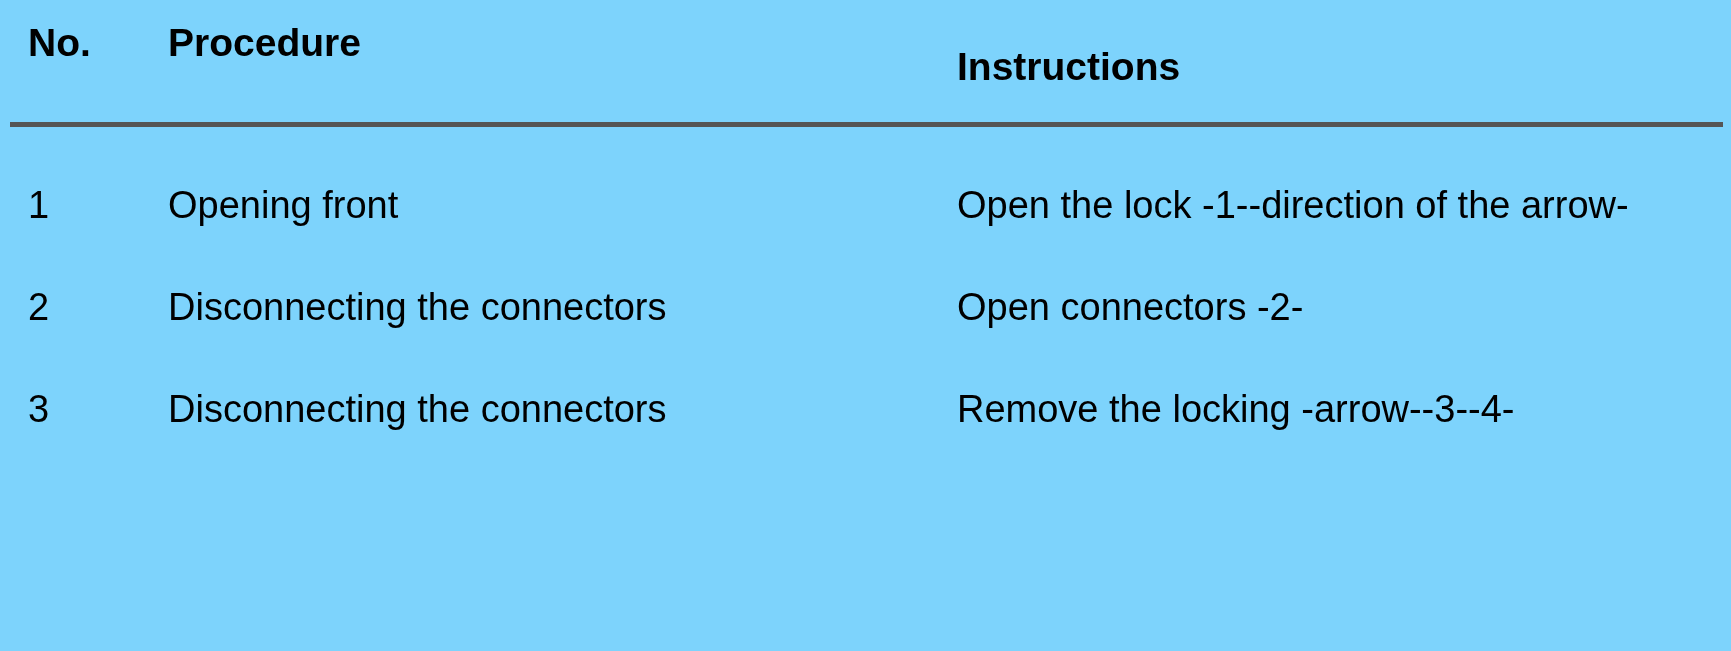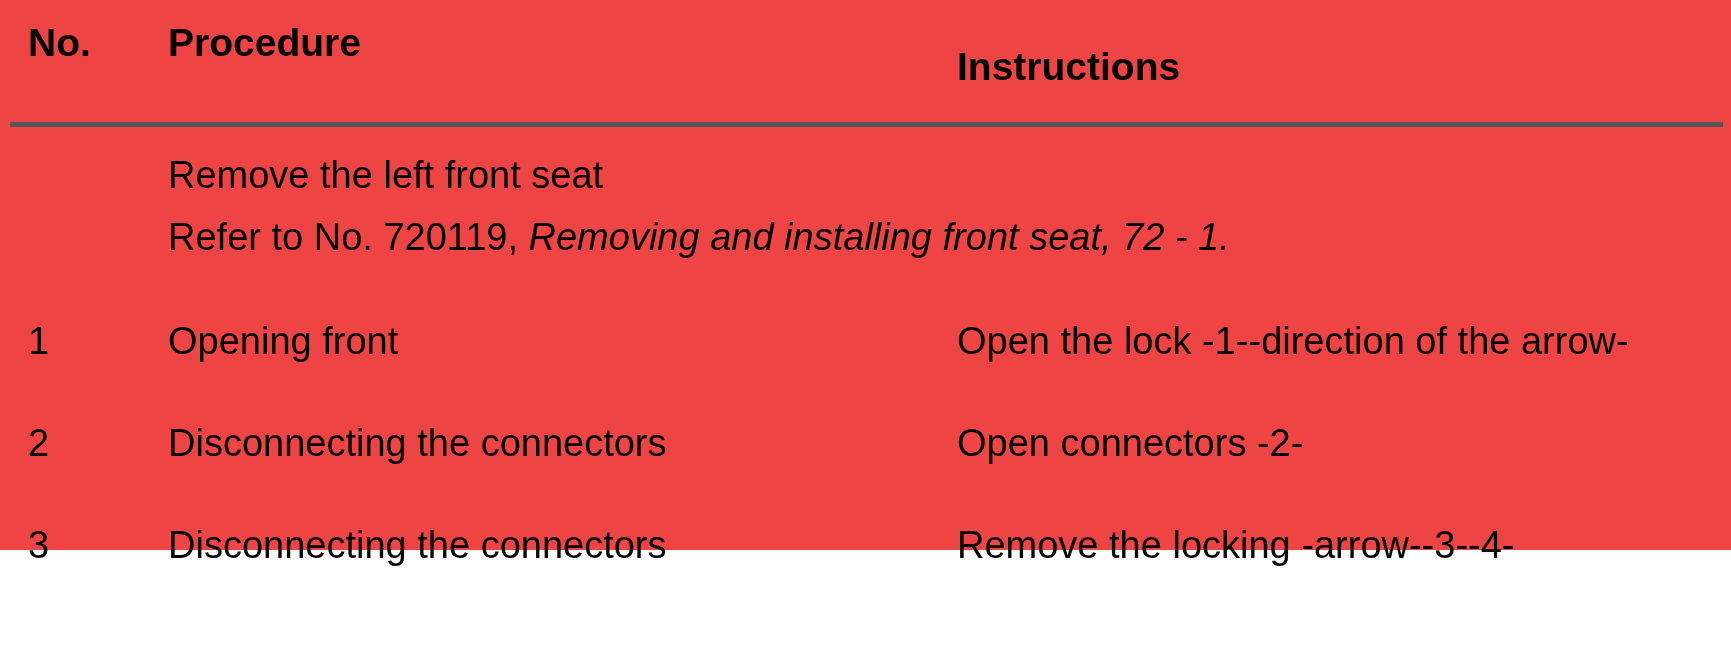--- a/index.html
+++ b/index.html
@@ -13,22 +13,22 @@
     height: 651px;
     overflow: hidden;
     font-family: "Liberation Sans", "DejaVu Sans", sans-serif;
     color: #000000;
     -webkit-font-smoothing: antialiased;
   }
 
   .sheet {
     position: relative;
     width: 1731px;
-    height: 550px;
-    background: #ef4444;
+    height: 651px;
+    background: #7dd3fc;
   }
 
   
   .proc-table {
     position: absolute;
     left: 0;
     top: 0;
     width: 1731px;
     border-collapse: collapse;
     table-layout: fixed;
@@ -121,36 +121,20 @@
       </tr>
     </thead>
 
     <tbody>
       <tr class="rule-row">
         <td colspan="3">
           <div class="rule" style="background: rgb(85, 85, 85);"></div>
         </td>
       </tr>
 
-      <tr class="body-row row-note">
-        <td class="td-no">
-          <span class="cellpad"></span>
-        </td>
-        <td class="td-proc">
-          <span class="cellpad">
-            <span class="noteline">Remove the left front seat</span>
-            <span class="noteline">
-              <span>Refer to No. 720119, </span><span class="ital">Removing and installing front seat, 72 - 1.</span>
-            </span>
-          </span>
-        </td>
-        <td class="td-instr">
-          <span class="cellpad"></span>
-        </td>
-      </tr>
 
       <tr class="body-row row-step first-step">
         <td class="td-no">
           <span class="cellpad">1</span>
         </td>
         <td class="td-proc">
           <span class="cellpad">Opening front</span>
         </td>
         <td class="td-instr">
           <span class="cellpad">

